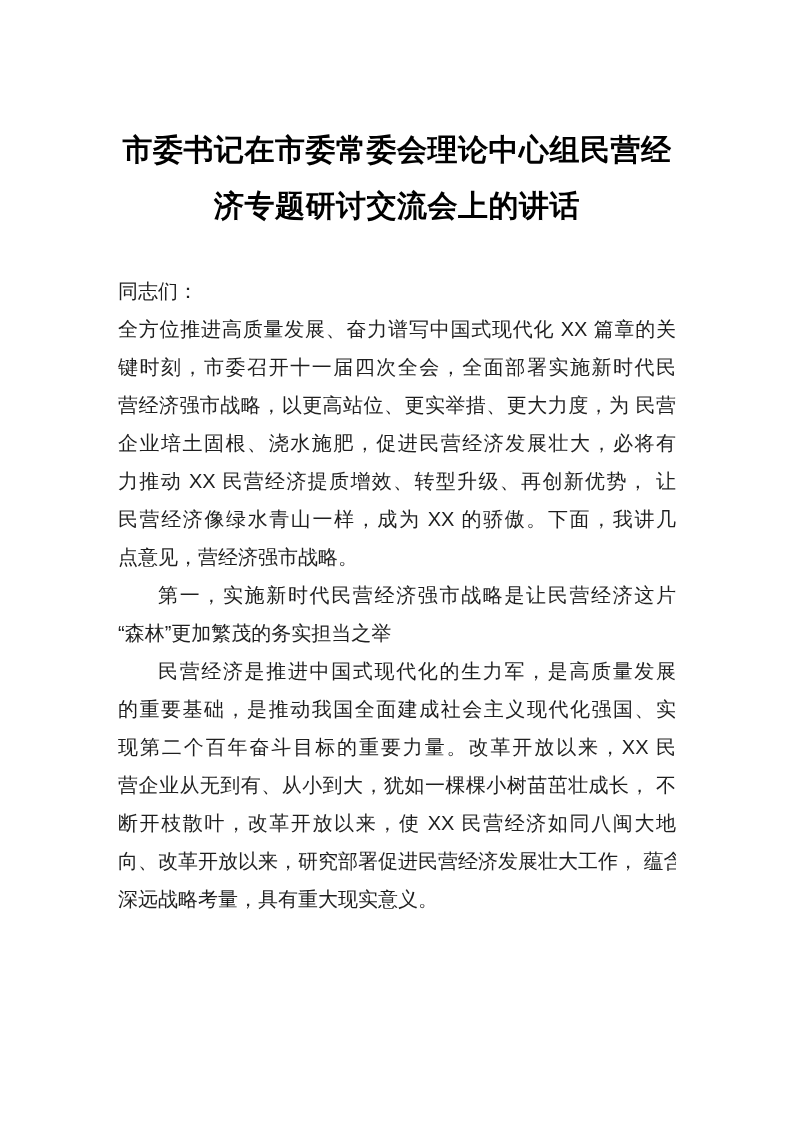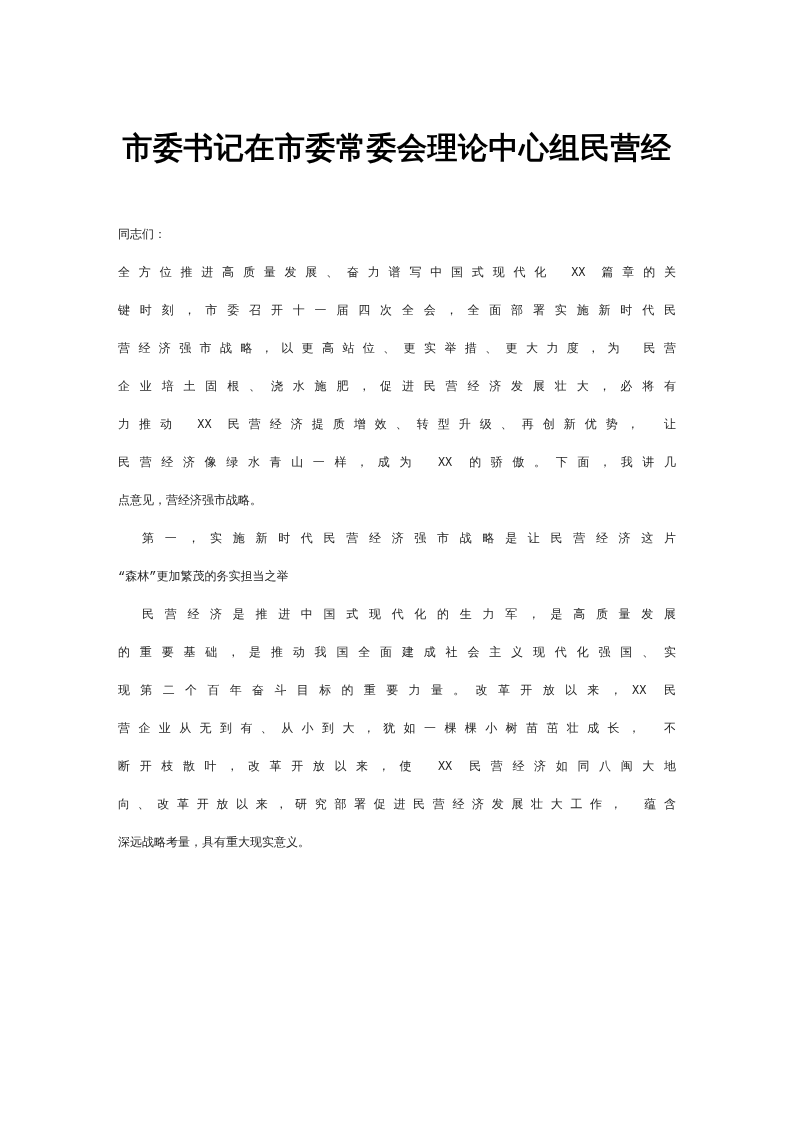--- a/index.html
+++ b/index.html
@@ -7,37 +7,37 @@
     padding: 0;
     background: #ffffff;
   }
   .page {
     position: relative;
     width: 794px;
     height: 996px;
     margin: 0 auto;
     background: #ffffff;
     overflow: hidden;
-    font-family: Liberation Mono, monospace;
+    font-family: Liberation Sans, sans-serif;
   }
   .content {
     padding: 0 118px;
   }
   .doc-title {
     margin-top: 122px;
     text-align: center;
     font-size: 30px;
     line-height: 56px;
     font-weight: 700;
     color: #000000;
     letter-spacing: 0.5px;
   }
   .doc-body {
     margin-top: 38px;
-    font-size: 12px;
+    font-size: 20px;
     line-height: 38px;
     color: #1f1f1f;
   }
   .line {
     text-align: justify;
     text-align-last: justify;
     white-space: nowrap;
     overflow: hidden;
   }
   .line.end {
@@ -49,20 +49,21 @@
   }
 </style>
 </head>
 <body>
 
 <div class="page">
   <div class="content">
 
     <div class="doc-title">
       <div>市委书记在市委常委会理论中心组民营经</div>
+      <div>济专题研讨交流会上的讲话</div>
     </div>
 
     <div class="doc-body">
       <div class="line end">同志们：</div>
       <div class="line">全方位推进高质量发展、奋力谱写中国式现代化 XX 篇章的关</div>
       <div class="line">键时刻，市委召开十一届四次全会，全面部署实施新时代民</div>
       <div class="line">营经济强市战略，以更高站位、更实举措、更大力度，为 民营</div>
       <div class="line">企业培土固根、浇水施肥，促进民营经济发展壮大，必将有</div>
       <div class="line">力推动 XX 民营经济提质增效、转型升级、再创新优势， 让</div>
       <div class="line">民营经济像绿水青山一样，成为 XX 的骄傲。下面，我讲几</div>

